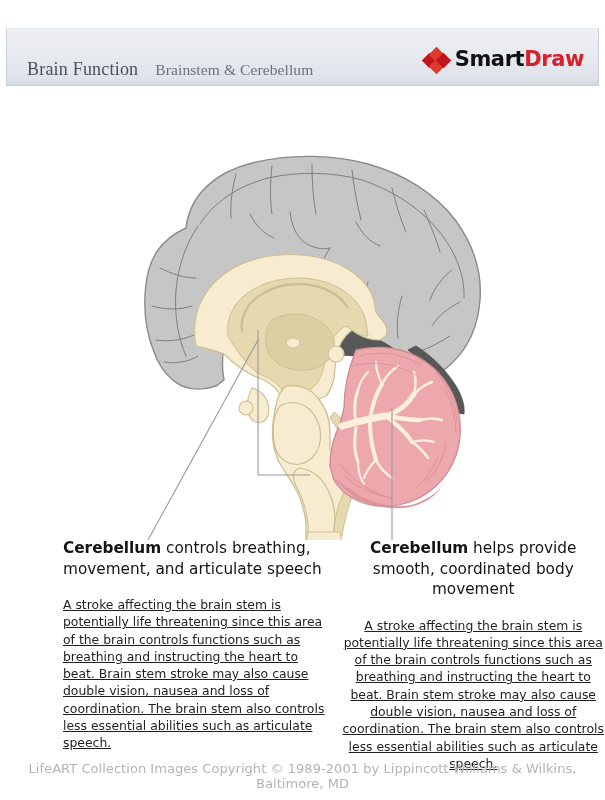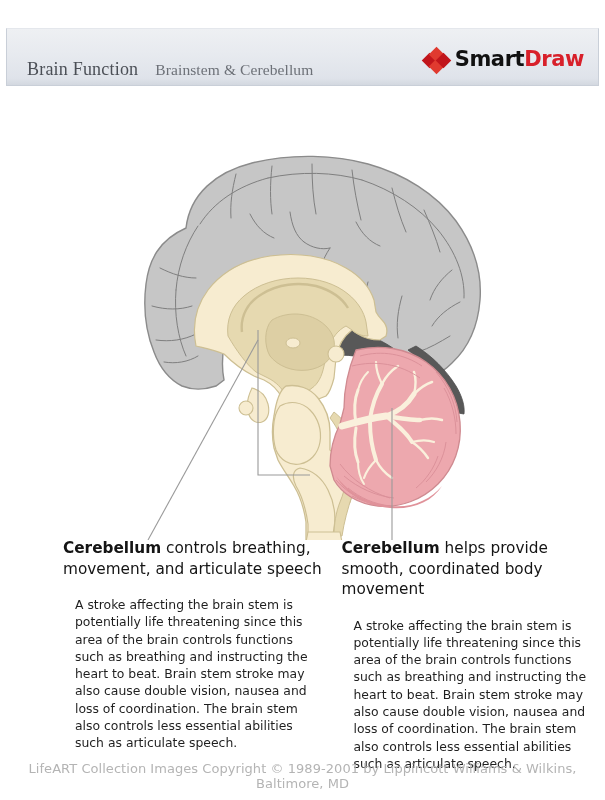--- a/index.html
+++ b/index.html
@@ -110,35 +110,36 @@
     left: 0;
     top: 538px;
     width: 605px;
     display: flex;
   }
   .col {
     box-sizing: border-box;
     width: 272px;
   }
   .col.left  { margin-left: 63px; }
-  .col.right { margin-left: 15px; }
+  .col.right { margin-left: 15px; text-align: center; }
 
   .callout-head {
     font-size: 15.3px;
     line-height: 20.5px;
     color: #141414;
     margin: 0 0 17px 0;
   }
   .callout-head .term { font-weight: bold; }
 
   .callout-body {
     font-size: 12.4px;
     line-height: 17.3px;
     color: #1f1f1f;
-    margin: 12px;
+    margin: 0;
+    text-decoration: underline;
   }
 
   
   .footer {
     position: absolute;
     left: 0;
     bottom: 9px;
     width: 605px;
     text-align: center;
     font-size: 13px;

